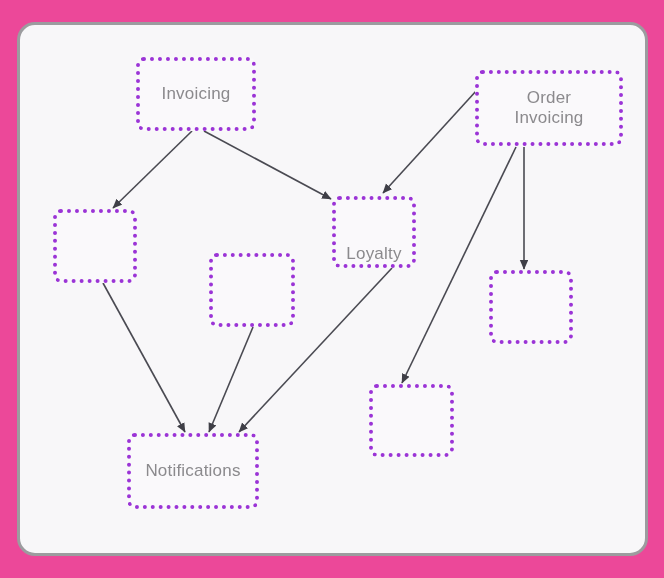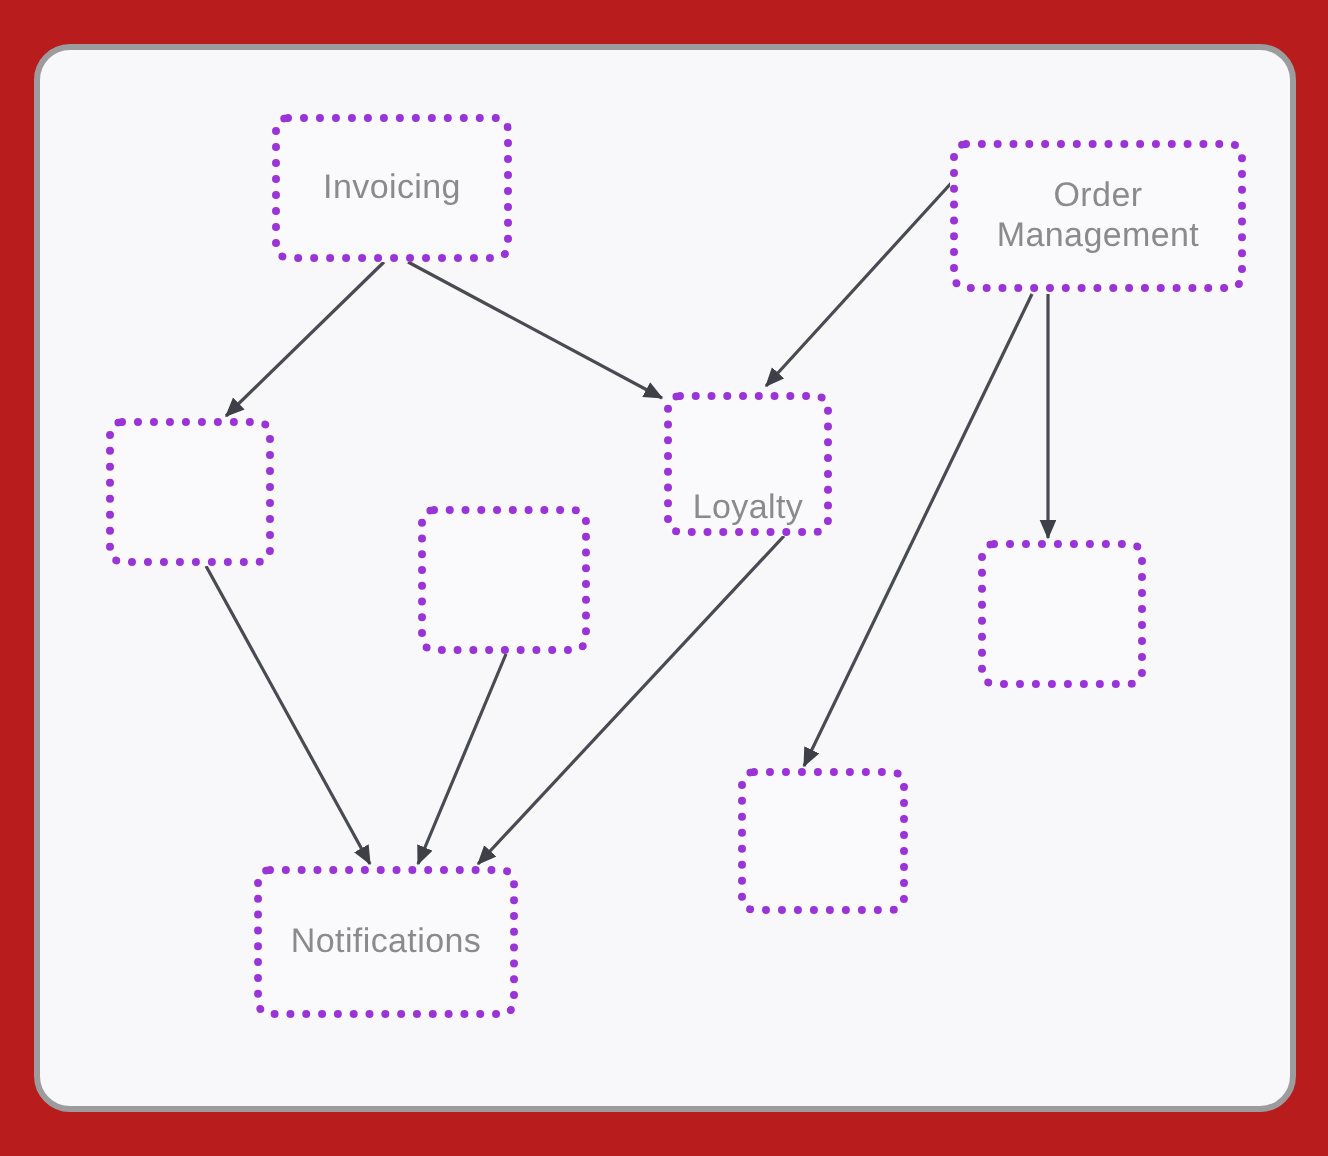--- a/index.html
+++ b/index.html
@@ -4,21 +4,21 @@
 <style>
   html, body {
     margin: 0;
     padding: 0;
     background: #ffffff;
   }
   #canvas {
     position: relative;
     width: 664px;
     height: 578px;
-    background: #b91c1c;
+    background: #ec4899;
     font-family: "Liberation Sans", sans-serif;
     overflow: hidden;
   }
   #container-frame {
     position: absolute;
     left: 17px;
     top: 22px;
     width: 631px;
     height: 534px;
     box-sizing: border-box;
@@ -78,21 +78,21 @@
         <line x1="253" y1="327" x2="209" y2="432" stroke="#4a4a52" stroke-width="1.6" marker-end="url(#arrowhead)"></line>
       </g>
   </svg>
 
   <div id="nodes-group">
       <div class="node" style="left: 136px; top: 57px; width: 120px; height: 74px; border-color: rgb(155, 52, 214); background: rgb(250, 249, 251);">
         <span class="node-label" style="color: rgb(139, 138, 141);">Invoicing</span>
       </div>
       <div class="node" style="left: 475px; top: 70px; width: 148px; height: 76px; border-color: rgb(155, 52, 214); background: rgb(250, 249, 251);">
         <span class="node-label" style="color: rgb(139, 138, 141);">Order
-Management</span>
+Invoicing</span>
       </div>
       <div class="node" style="left: 332px; top: 196px; width: 84px; height: 72px; border-color: rgb(155, 52, 214); background: rgb(250, 249, 251);">
         <span class="node-label" style="color: rgb(139, 138, 141); margin-top: 45px;">Loyalty</span>
       </div>
       <div class="node" style="left: 127px; top: 433px; width: 132px; height: 76px; border-color: rgb(155, 52, 214); background: rgb(250, 249, 251); align-items: center;">
         <span class="node-label" style="color: rgb(139, 138, 141);">Notifications</span>
       </div>
       <div class="node node-empty" style="left: 53px; top: 209px; width: 84px; height: 74px; border-color: rgb(155, 52, 214); background: rgb(250, 249, 251);"></div>
       <div class="node node-empty" style="left: 209px; top: 253px; width: 86px; height: 74px; border-color: rgb(155, 52, 214); background: rgb(250, 249, 251);"></div>
       <div class="node node-empty" style="left: 489px; top: 270px; width: 84px; height: 74px; border-color: rgb(155, 52, 214); background: rgb(250, 249, 251);"></div>

